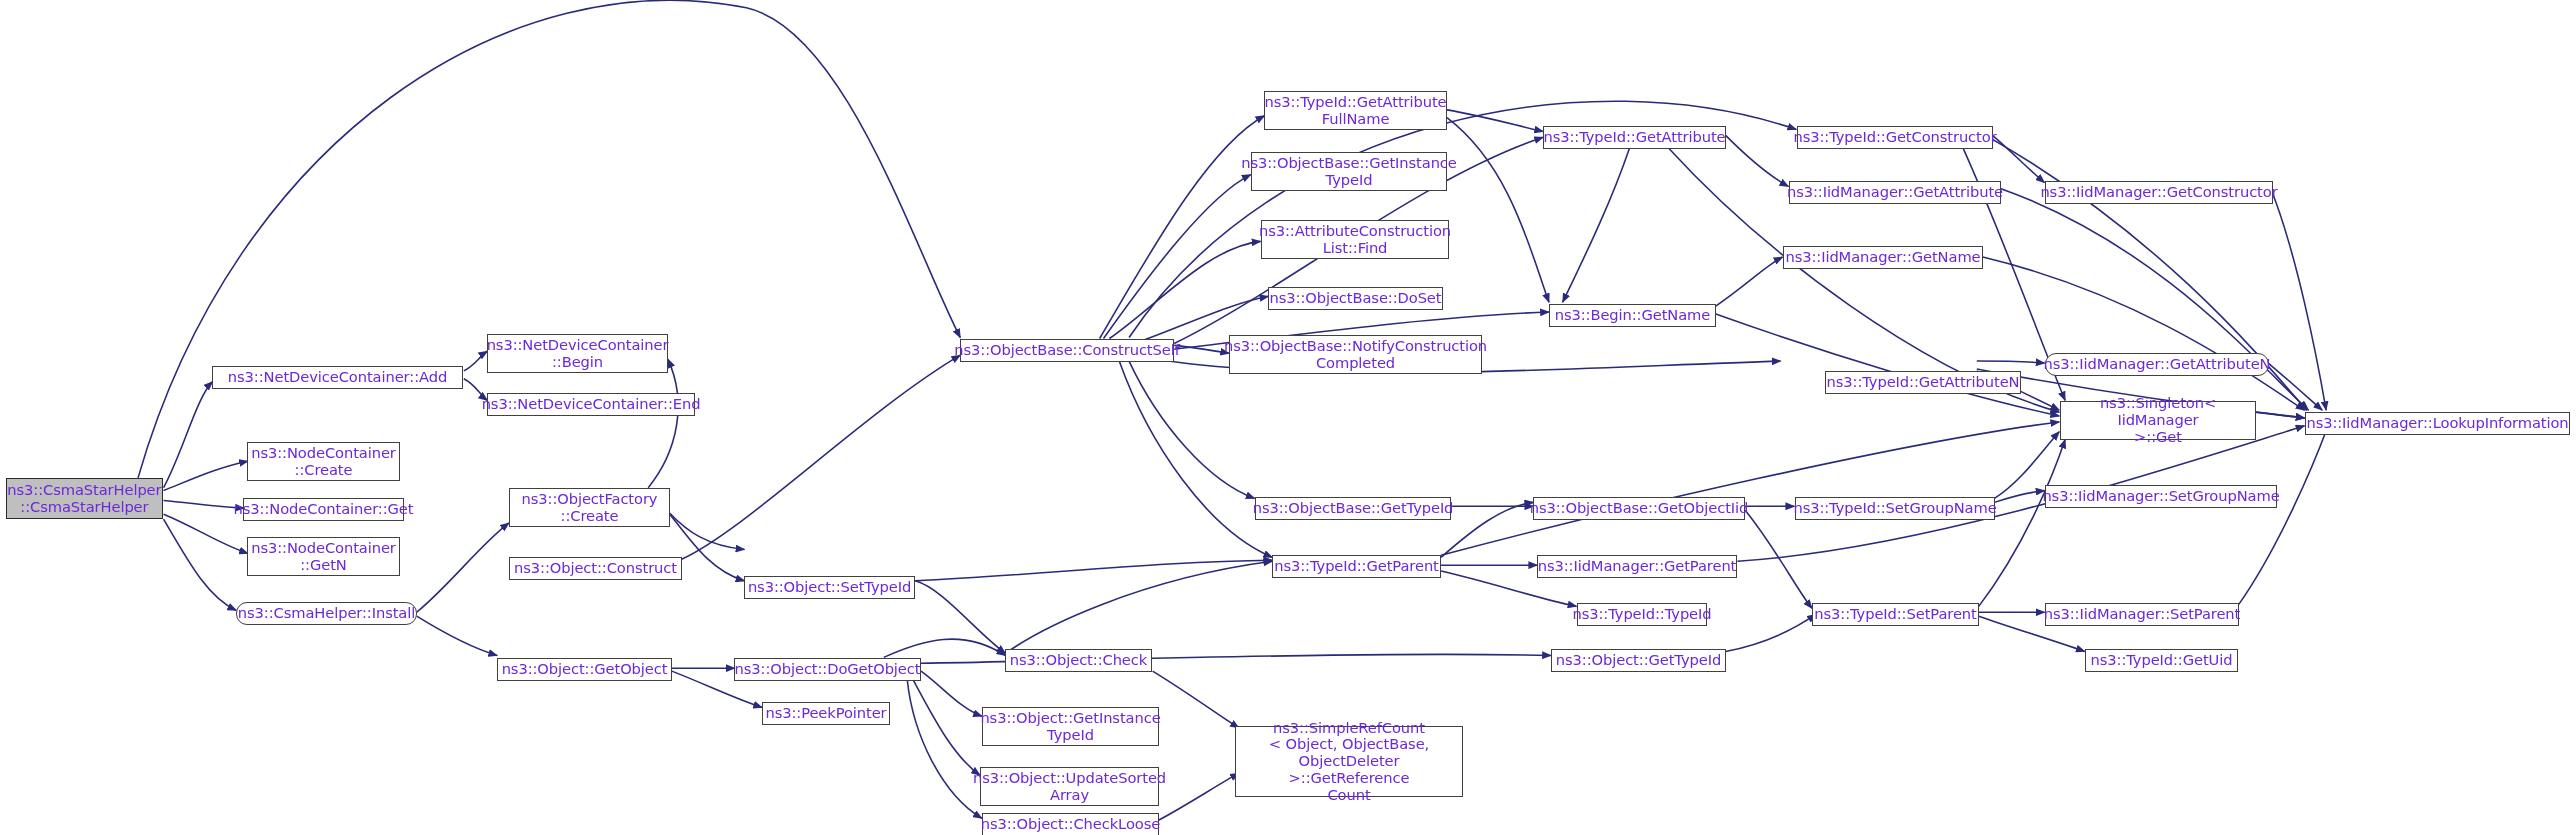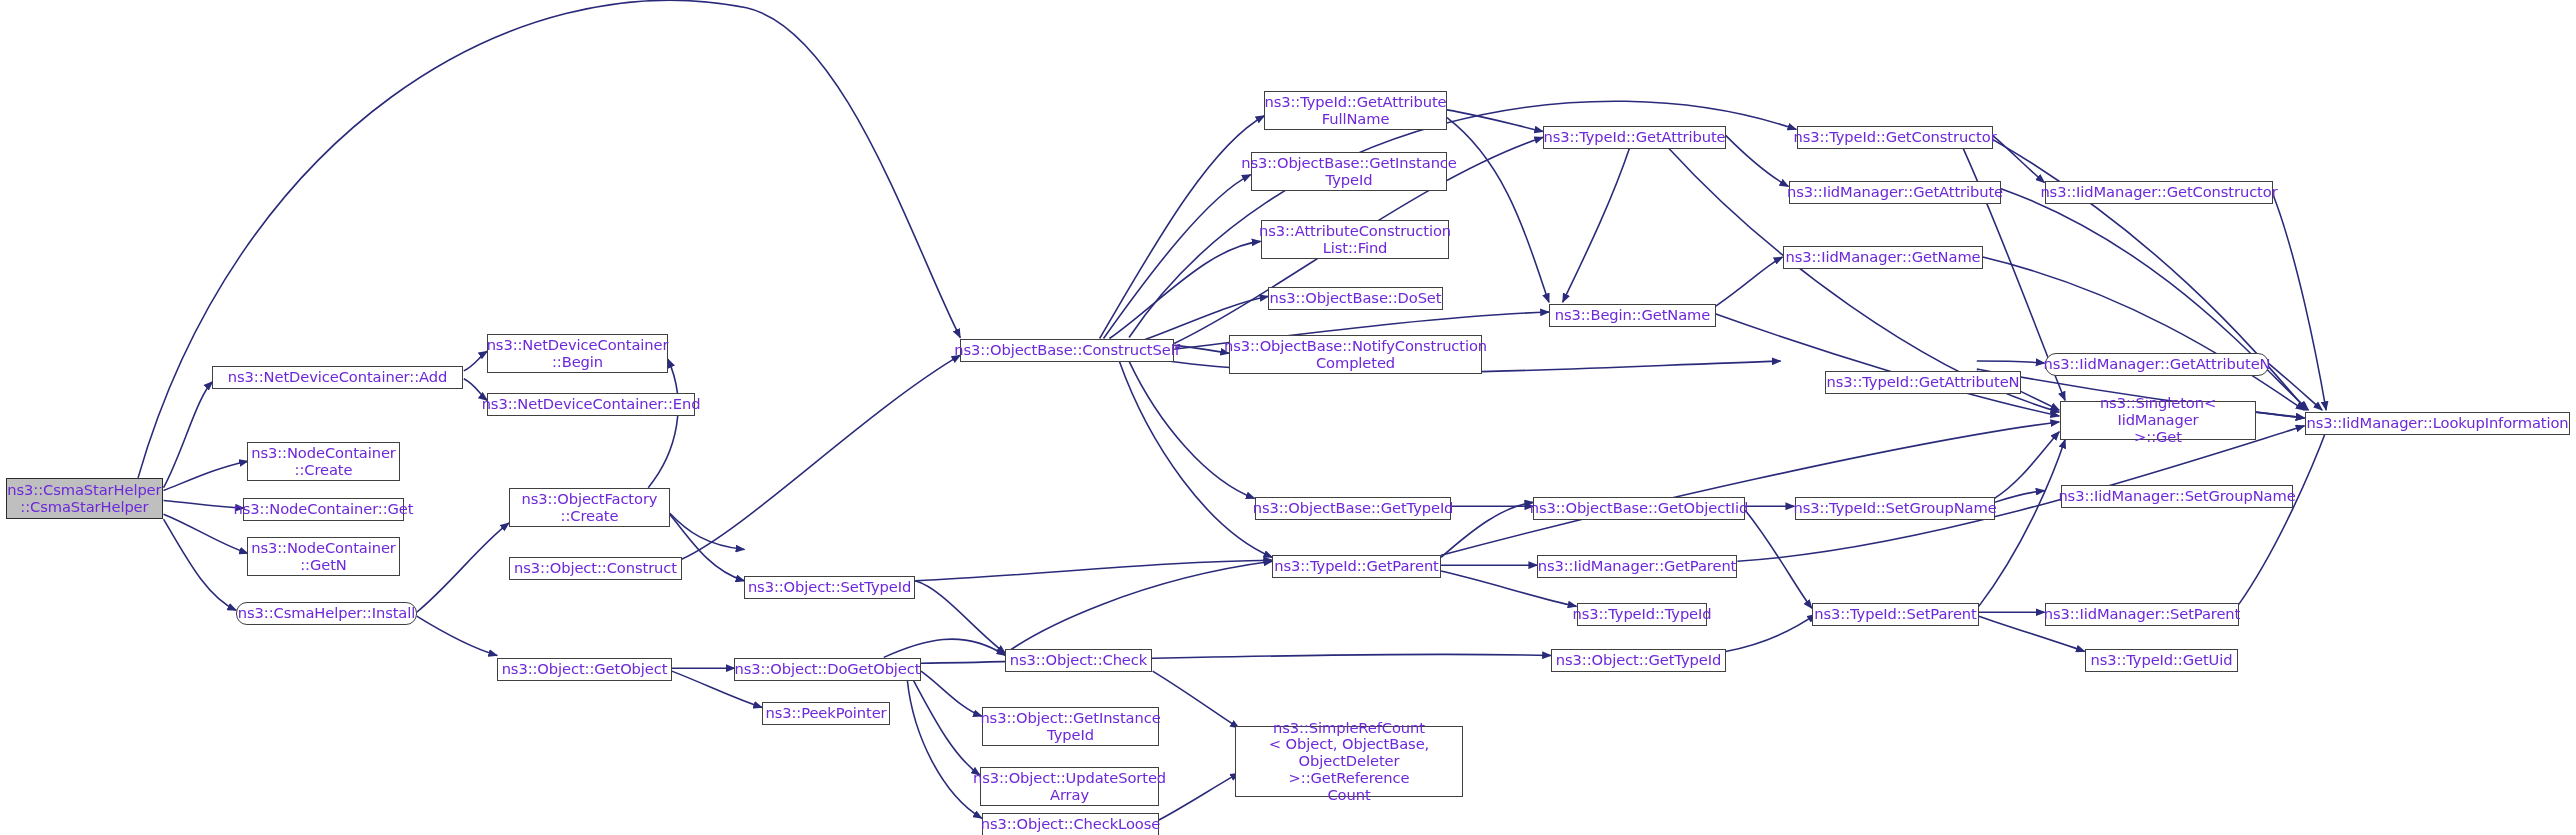--- a/index.html
+++ b/index.html
@@ -154,21 +154,21 @@
       <div class="node" style="left: 1549px; top: 304px; width: 167px; height: 22.6px;">ns3::Begin::GetName</div>
       <div class="node" style="left: 1783px; top: 246px; width: 200px; height: 22.6px;">ns3::IidManager::GetName</div>
       <div class="node" style="left: 1781px; top: 371px; width: 196px; height: 22.6px; margin-left: 44px;">ns3::TypeId::GetAttributeN</div>
       <div class="node" style="left: 2045px; top: 353px; width: 224px; height: 22.6px; border-radius: 11px;">ns3::IidManager::GetAttributeN</div>
       <div class="node" style="left: 2060px; top: 401px; width: 196px; height: 39px;">ns3::Singleton&lt; IidManager
 &gt;::Get</div>
       <div class="node" style="left: 2305px; top: 412px; width: 265px; height: 22.6px;">ns3::IidManager::LookupInformation</div>
       <div class="node" style="left: 1255px; top: 497px; width: 196px; height: 22.6px;">ns3::ObjectBase::GetTypeId</div>
       <div class="node" style="left: 1533px; top: 497px; width: 212px; height: 22.6px;">ns3::ObjectBase::GetObjectIid</div>
       <div class="node" style="left: 1795px; top: 497px; width: 200px; height: 22.6px;">ns3::TypeId::SetGroupName</div>
-      <div class="node" style="left: 2045px; top: 485px; width: 232px; height: 22.6px; margin-left: 16px;">ns3::IidManager::SetGroupName</div>
+      <div class="node" style="left: 2045px; top: 485px; width: 232px; height: 22.6px;">ns3::IidManager::SetGroupName</div>
       <div class="node" style="left: 1272px; top: 555px; width: 169px; height: 22.6px;">ns3::TypeId::GetParent</div>
       <div class="node" style="left: 1537px; top: 555px; width: 200px; height: 22.6px;">ns3::IidManager::GetParent</div>
       <div class="node" style="left: 1577px; top: 603px; width: 130px; height: 22.6px;">ns3::TypeId::TypeId</div>
       <div class="node" style="left: 1812px; top: 603px; width: 167px; height: 22.6px;">ns3::TypeId::SetParent</div>
       <div class="node" style="left: 2045px; top: 603px; width: 194px; height: 22.6px;">ns3::IidManager::SetParent</div>
       <div class="node" style="left: 2085px; top: 649px; width: 153px; height: 22.6px;">ns3::TypeId::GetUid</div>
       <div class="node" style="left: 1551px; top: 649px; width: 175px; height: 22.6px;">ns3::Object::GetTypeId</div>
     </div>
 </div>
 

